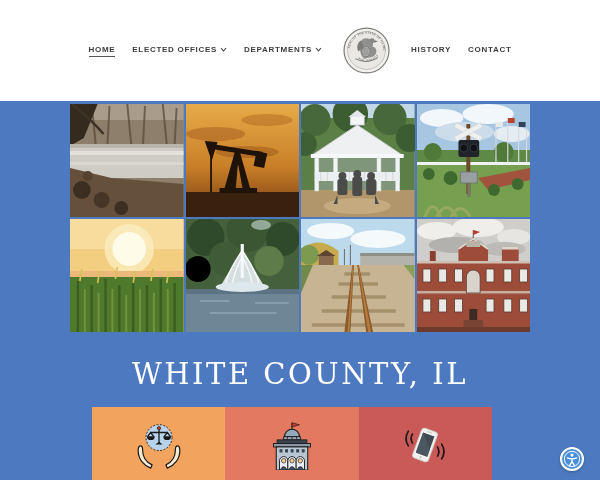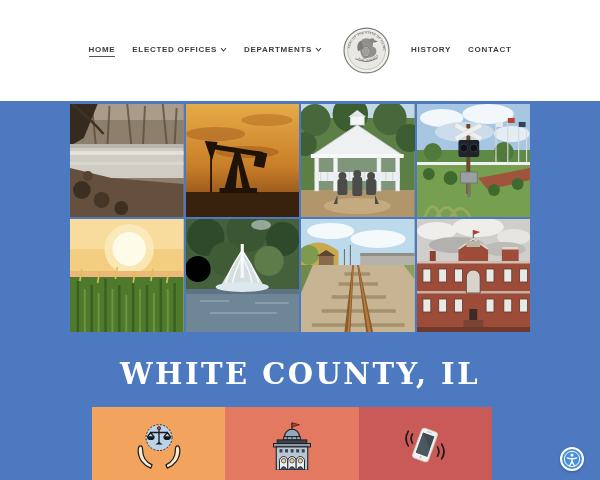--- a/index.html
+++ b/index.html
@@ -22,21 +22,21 @@
   
   .gallery{
     width:460px;margin:3px auto 0;display:grid;
     grid-template-columns:repeat(4,1fr);gap:2px;
   }
   .tile{height:113px;overflow:hidden;background:#888}
   .tile svg{display:block;width:100%;height:100%}
   
   .hero-title{
     margin:25px 0 0;text-align:center;color:#ffffff;
-    font-family:"DejaVu Serif",serif;font-weight:700;
+    font-family:"DejaVu Serif",serif;font-weight:400;
     font-size:29px;letter-spacing:2.5px;
   }
   
   .cards{display:flex;width:400px;margin:16px 0 0 92px}
   .card{flex:1;height:96px;display:flex;align-items:flex-start;justify-content:center;padding-top:13px;cursor:pointer}
   .card-1{background:#f2a35e}
   .card-2{background:#e27960}
   .card-3{background:#ca5a57}
   .card svg{width:58px;height:50px;display:block}
   

